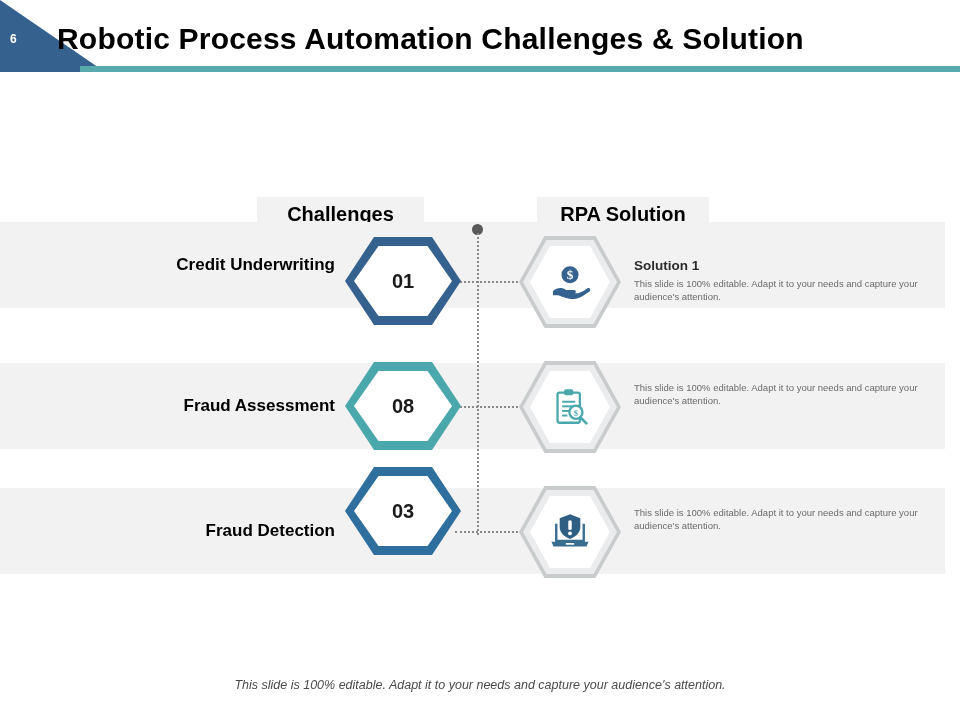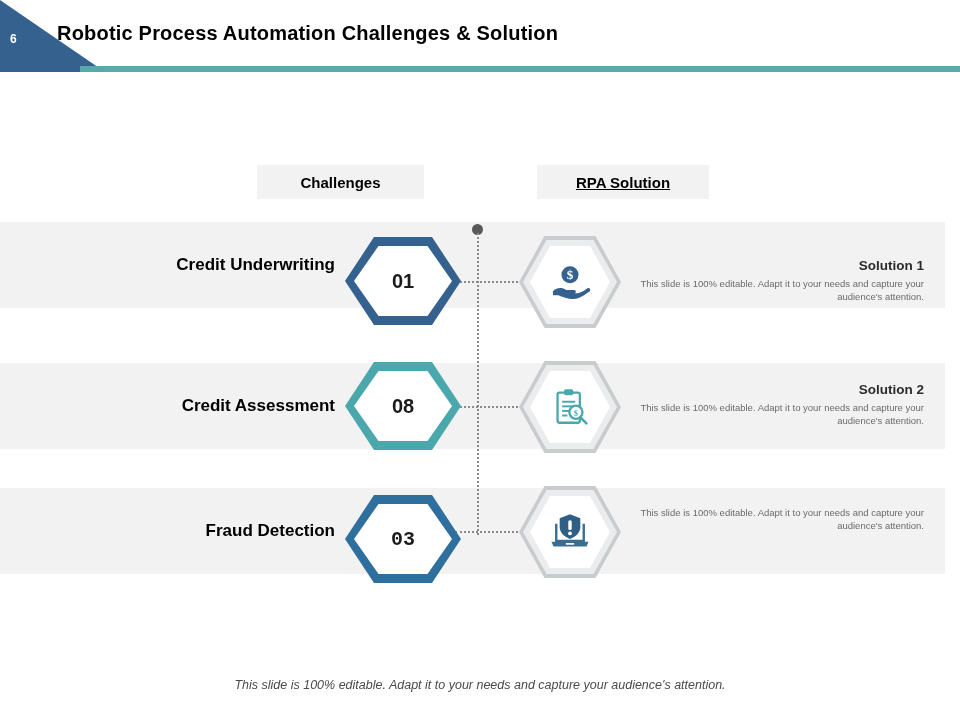--- a/index.html
+++ b/index.html
@@ -18,34 +18,34 @@
     background:#35618f;
     clip-path:polygon(0 0, 0 100%, 100% 100%);
   }
   .corner-badge .num{
     position:absolute;left:10px;top:32px;
     color:#ffffff;font-size:12px;font-weight:bold;
     font-family:"Liberation Sans", sans-serif;
   }
   .title{
     position:absolute;left:57px;top:22px;
-    font-size:20px;font-weight:bold;color:#000000;
+    font-size:30px;font-weight:bold;color:#000000;
     letter-spacing:0.2px;white-space:nowrap;
   }
   .rule{
     position:absolute;left:80px;top:66px;width:880px;height:6px;
     background:#58a9ab;
   }
 
   
   .colhead{
     position:absolute;height:34px;
     background:#f2f2f2;
     display:flex;align-items:center;justify-content:center;
-    font-size:15px;font-weight:bold;color:#000000;
+    font-size:20px;font-weight:bold;color:#000000;margin-top:32px;
   }
   #colhead-challenges{left:257px;top:165px;width:167px;}
   #colhead-rpa{left:537px;top:165px;width:172px;text-decoration:underline;}
 
   
   .row{position:absolute;left:0;width:945px;height:86px;background:#f2f2f2;}
   #row-1{top:222px;text-align:center;}
   #row-2{top:363px;}
   #row-3{top:488px;}
 
@@ -72,21 +72,21 @@
     background:#ffffff;
     clip-path:polygon(25% 0%, 75% 0%, 100% 50%, 75% 100%, 25% 100%, 0% 50%);
   }
   .hex-num .label{
     position:absolute;inset:0;
     display:flex;align-items:center;justify-content:center;
     font-size:20px;font-weight:bold;color:#1b1b1b;
   }
   #hexnum-1{left:345px;top:237px;}
   #hexnum-2{left:345px;top:362px;}
-  #hexnum-3{left:345px;top:495px;font-family:Liberation Mono, monospace;}
+  #hexnum-3{left:345px;top:467px;}
 
   
   .conn-v{
     position:absolute;left:477px;top:233px;width:0;height:302px;
     border-left:2px dotted #8a8a8a;
   }
   .conn-dot{
     position:absolute;left:472px;top:224px;width:11px;height:11px;
     border-radius:50%;background:#595959;
   }
@@ -114,21 +114,21 @@
     clip-path:polygon(25% 0%, 75% 0%, 100% 50%, 75% 100%, 25% 100%, 0% 50%);
   }
   .hex-icon .glyph{
     position:absolute;inset:0;display:flex;align-items:center;justify-content:center;
   }
   #hexicon-1{left:519px;top:236px;}
   #hexicon-2{left:519px;top:361px;}
   #hexicon-3{left:519px;top:486px;}
 
   
-  .sol{position:absolute;width:290px;text-align:right;}
+  .sol{position:absolute;width:290px;}
   .sol .sol-title{
     font-size:13.5px;font-weight:bold;color:#2b2b2b;margin:0 0 5px 0;
   }
   .sol .sol-desc{
     font-size:9.5px;color:#6b6b6b;line-height:1.35;margin:0;
     font-family:"Liberation Sans", sans-serif;
   }
   #sol-1{left:634px;top:258px;}
   #sol-2{left:634px;top:382px;}
   #sol-3{left:634px;top:507px;}
@@ -151,21 +151,21 @@
   <div class="rule" style="background: rgb(88, 169, 171);"></div>
 </div>
 
 <div class="colhead" id="colhead-challenges">Challenges</div>
 <div class="colhead" id="colhead-rpa">RPA Solution</div>
 
 <div class="row" id="row-1">
   <div class="row-label">Credit Underwriting</div>
 </div>
 <div class="row" id="row-2">
-  <div class="row-label">Credit Assessment</div>
+  <div class="row-label">Fraud Assessment</div>
 </div>
 <div class="row" id="row-3">
   <div class="row-label">Fraud Detection</div>
 </div>
 
 <div class="conn-dot"></div>
 <div class="conn-v"></div>
 <div class="conn-h" id="conn-h-1"></div>
 <div class="conn-h" id="conn-h-2"></div>
 <div class="conn-h" id="conn-h-3"></div>
@@ -232,20 +232,19 @@
       <circle cx="32" cy="34" r="2.8" fill="#ffffff"></circle>
     </svg>
   </div>
 </div>
 
 <div class="sol" id="sol-1">
   <p class="sol-title">Solution 1</p>
   <p class="sol-desc">This slide is 100% editable.  Adapt it to your needs and capture your audience's attention.</p>
 </div>
 <div class="sol" id="sol-2">
-  <p class="sol-title">Solution 2</p>
   <p class="sol-desc">This slide is 100% editable.  Adapt it to your needs and capture your audience's attention.</p>
 </div>
 <div class="sol" id="sol-3">
   <p class="sol-desc">This slide is 100% editable.  Adapt it to your needs and capture your audience's attention.</p>
 </div>
 
 <div class="footer">This slide is 100% editable. Adapt it to your needs and capture your audience's attention.</div>
 
 </body></html>

